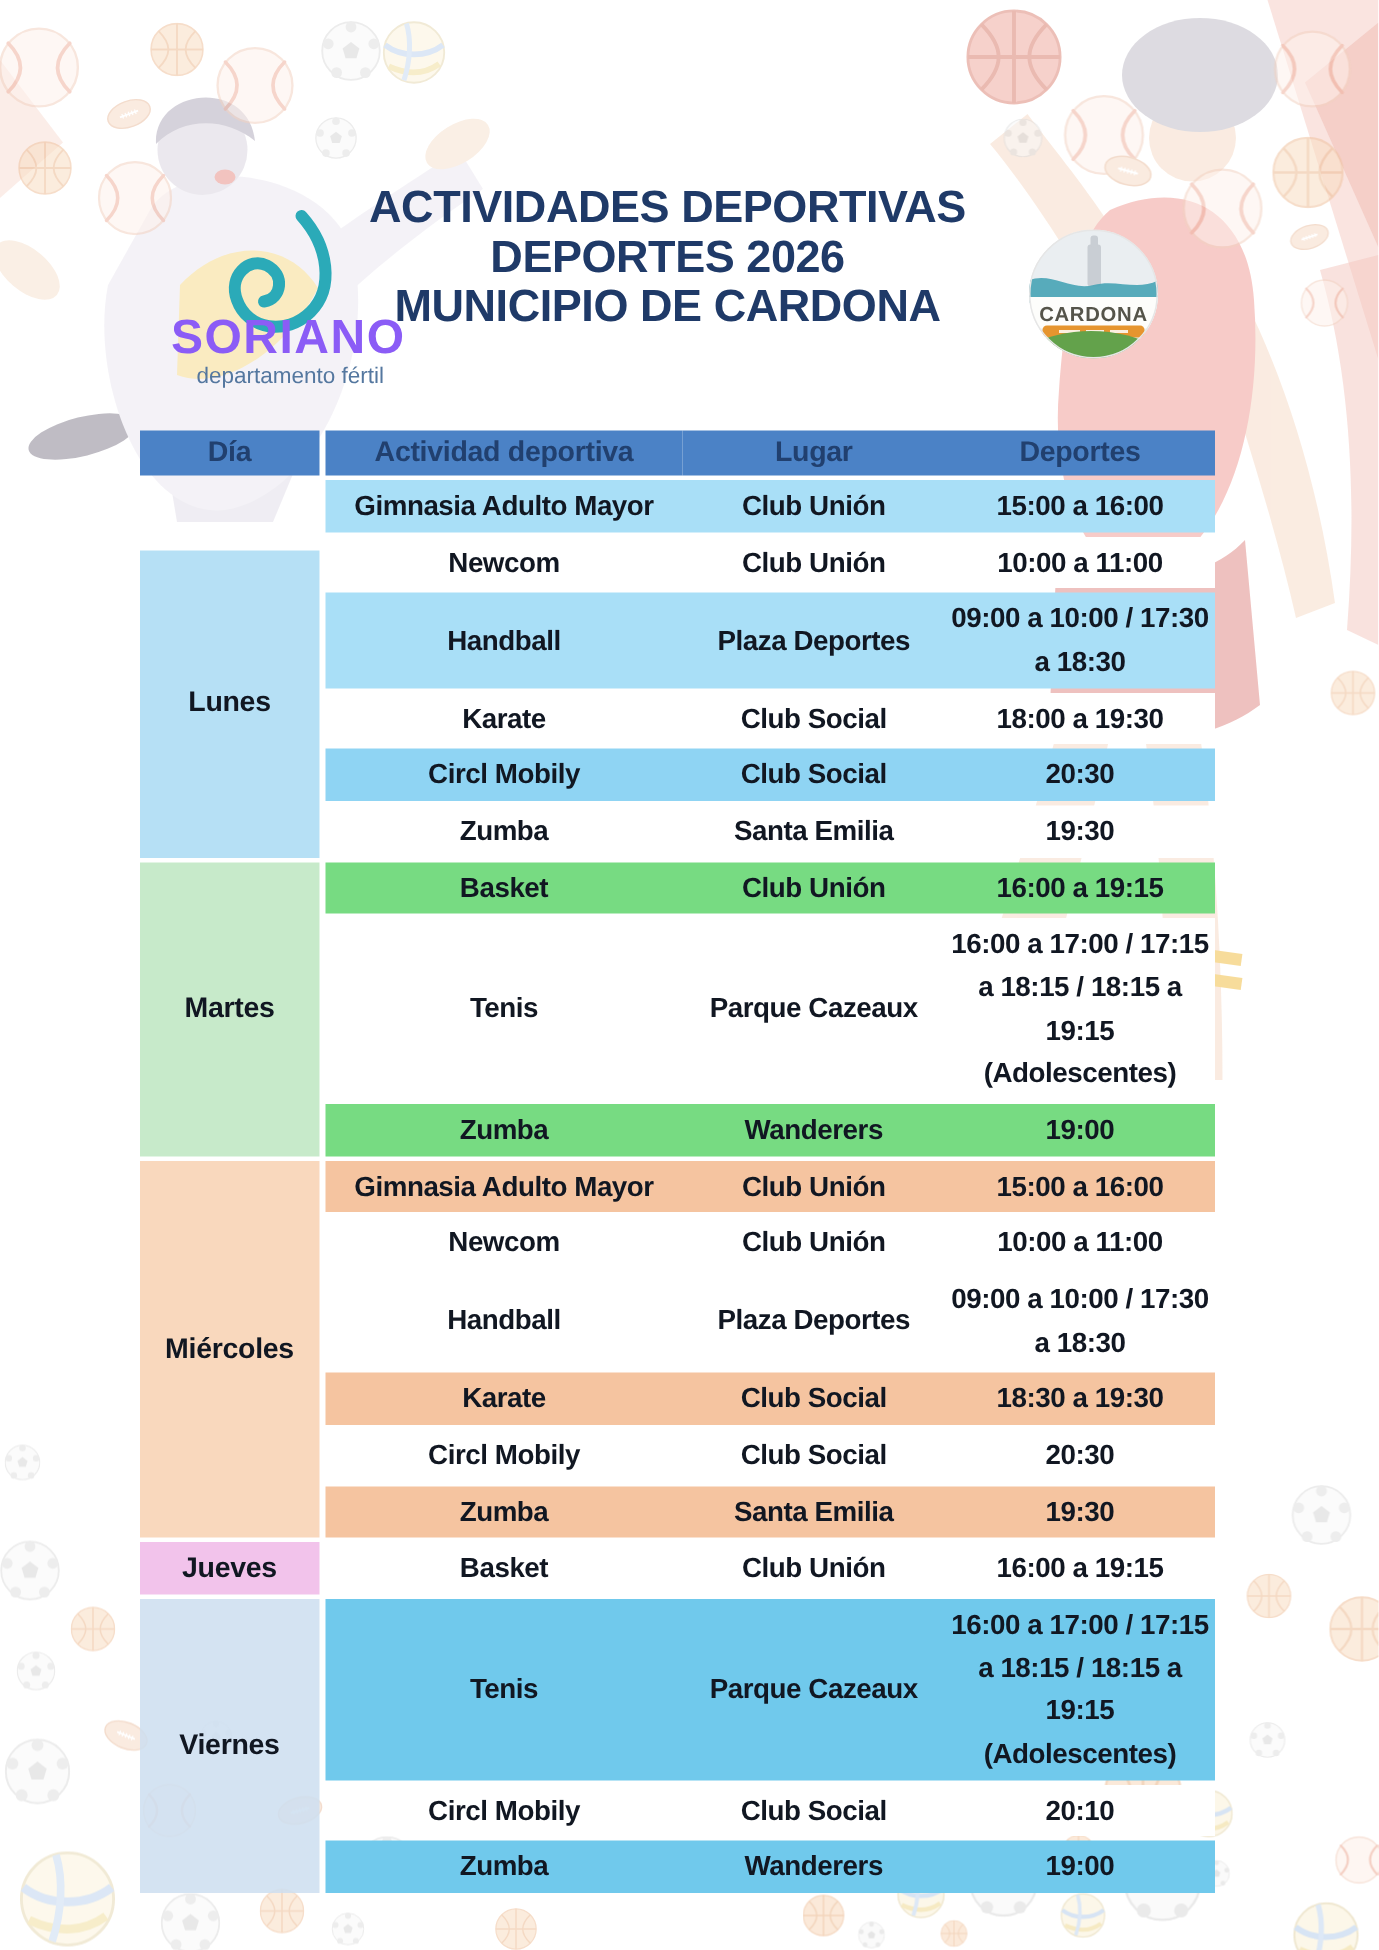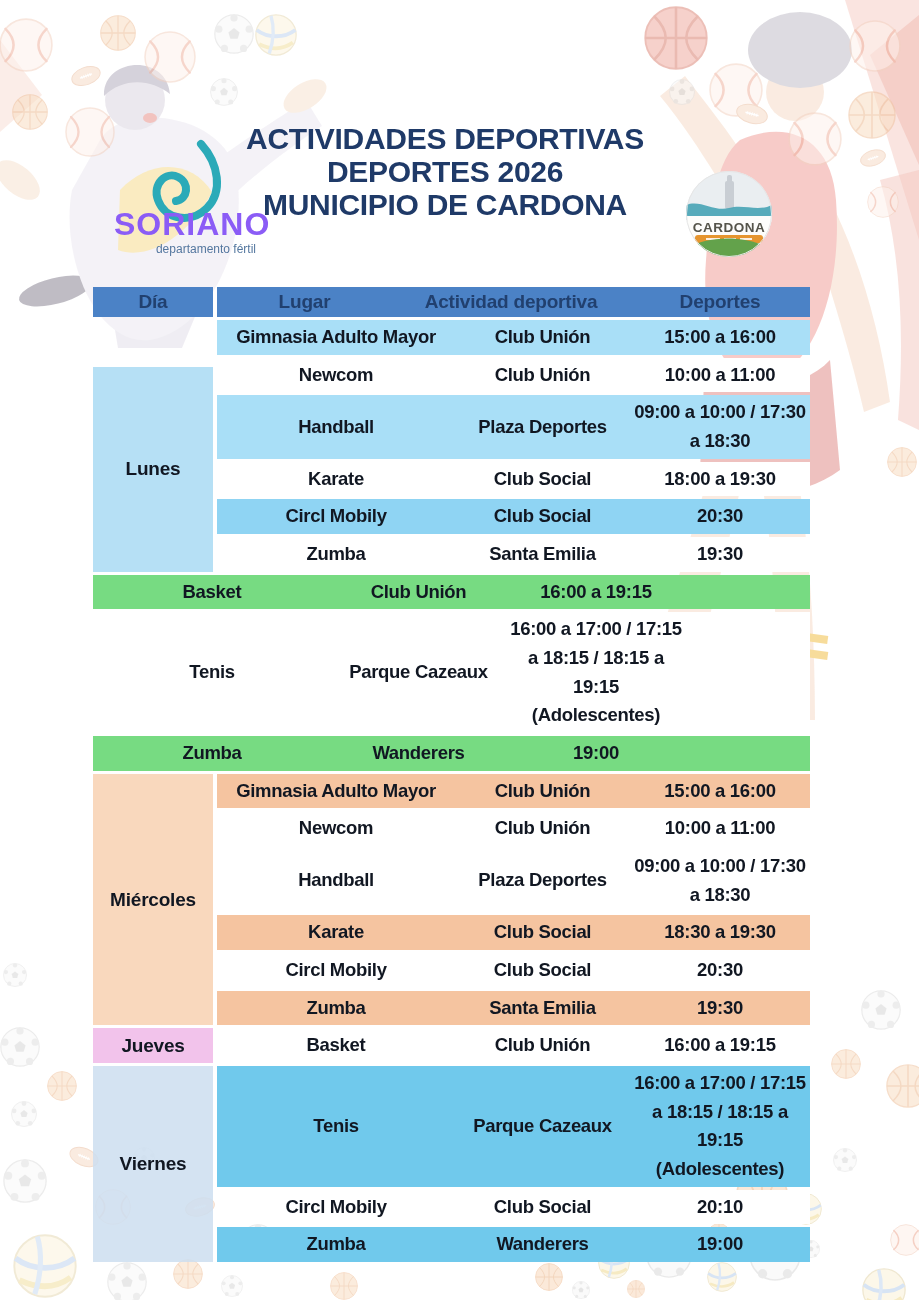--- a/index.html
+++ b/index.html
@@ -7,23 +7,23 @@
           font-family:"Liberation Sans",sans-serif;}
   .bg-layer{position:absolute;left:0;top:0;width:919px;height:1300px;pointer-events:none;}
 
   
   .title-block{position:absolute;left:235px;top:122px;width:420px;text-align:center;}
   .title-line{font-weight:bold;font-size:30px;line-height:33px;color:#1F3A68;letter-spacing:-0.3px;}
 
   .soriano{position:absolute;left:114px;top:138px;width:150px;text-align:center;}
   .soriano svg{display:block;margin:0 auto;}
   .soriano-name{font-weight:bold;font-size:32px;color:#8b5cf6;letter-spacing:1px;margin-top:-20px;}
-  .soriano-tag{font-size:12px;color:#54779F;text-align:right;padding-right:8px;margin-top:-1px;}
-
-  .cardona{position:absolute;left:686px;top:171px;width:86px;height:86px;}
+  .soriano-tag{font-size:15px;color:#54779F;text-align:right;padding-right:8px;margin-top:-1px;}
+
+  .cardona{position:absolute;left:686px;top:153px;width:86px;height:86px;}
 
   
   .sched-table{position:absolute;left:93px;top:287px;width:717px;color:#111722;}
   .thead{display:flex;margin-bottom:3px;}
   .th{background:#4B82C6;color:#21406F;font-weight:bold;font-size:19px;height:30px;
       display:flex;align-items:center;justify-content:center;letter-spacing:-0.2px;}
   .th-day{width:120px;margin-right:4px;}
   .th-act{width:238px;}
   .th-place{width:175px;}
   .th-time{width:180px;}
@@ -208,22 +208,22 @@
         <rect x="54" y="67" width="12" height="2" fill="#FFFFFF" opacity="0.85"></rect>
         <path d="M0,78 C22,64 62,64 86,79 L86,86 L0,86 Z" fill="#63A24B"></path>
       </g>
       <circle cx="43" cy="43" r="42.5" fill="none" stroke="#E6E6E6" stroke-width="1"></circle>
     </svg>
   </div>
 
   <div class="sched-table">
     <div class="thead">
       <div class="th th-day">Día</div>
+      <div class="th th-act">Actividad deportiva</div>
       <div class="th th-place">Lugar</div>
-      <div class="th th-act">Actividad deportiva</div>
       <div class="th th-time">Deportes</div>
     </div>
     <div id="table-body">
         <div class="day-group">
           <div class="day-cell" style="background: rgba(164, 216, 243, 0.8); margin-top: 47px;">Lunes</div>
           <div class="day-rows">
             <div class="row" style="background: rgb(169, 223, 247);">
               <div class="cell c-act">
                 <span>Gimnasia Adulto Mayor</span>
               </div>
@@ -285,20 +285,21 @@
               <div class="cell c-place">
                 <span>Santa Emilia</span>
               </div>
               <div class="cell c-time">
                 <span>19:30</span>
               </div>
             </div>
           </div>
         </div>
         <div class="day-group">
+          <div class="day-cell" style="background: rgba(185, 229, 189, 0.8);">Martes</div>
           <div class="day-rows">
             <div class="row" style="background: rgb(119, 219, 130);">
               <div class="cell c-act">
                 <span>Basket</span>
               </div>
               <div class="cell c-place">
                 <span>Club Unión</span>
               </div>
               <div class="cell c-time">
                 <span>16:00 a 19:15</span>

